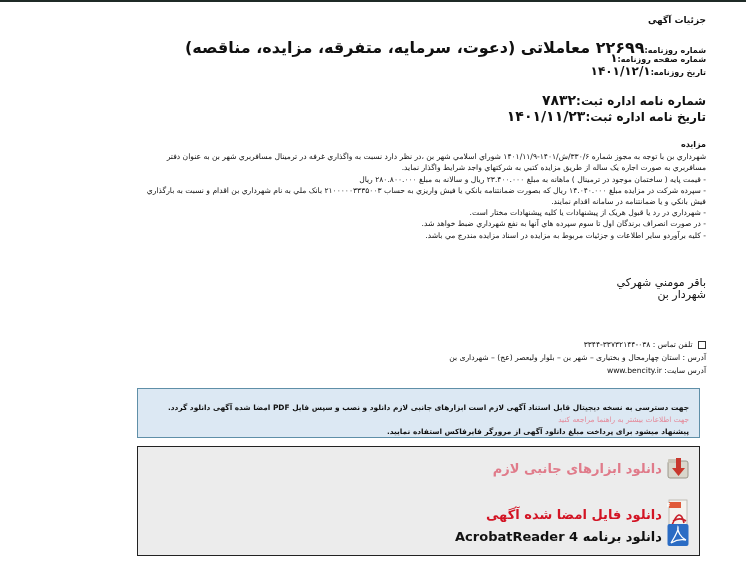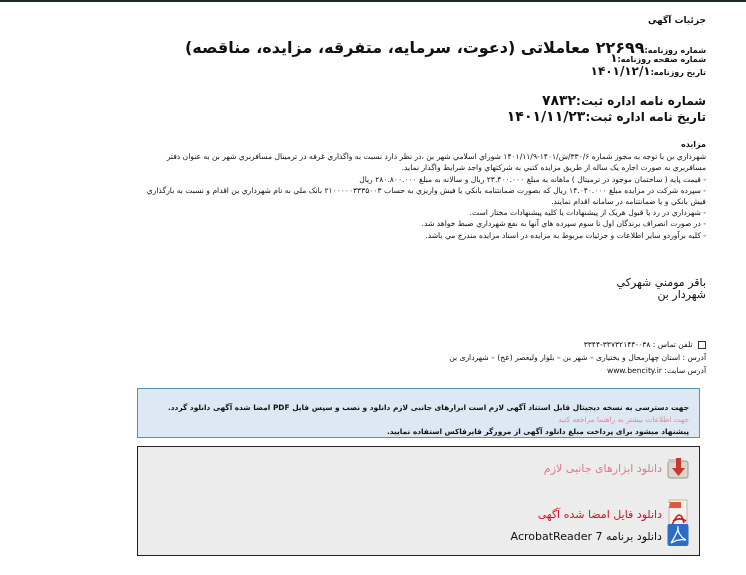--- a/index.html
+++ b/index.html
@@ -30,21 +30,21 @@
 
   .contact { position: absolute; right: 40px; top: 338px; font-size: 7.6px; line-height: 13px; width: 340px; }
   .checkbox { display: inline-block; width: 8px; height: 8px; border: 1px solid #333; vertical-align: middle; margin-left: 3px; }
 
   .info-box { position: absolute; left: 137px; top: 388px; width: 563px; height: 50px; background: #dce8f3; border: 1px solid #5f8fa8; padding: 13px 10px; font-size: 7.4px; line-height: 12px; font-weight: bold; }
   .info-box .pink { color: #e58a9a; font-weight: normal; }
 
   .download-box { position: absolute; left: 137px; top: 446px; width: 563px; height: 110px; background: #ececec; border: 1px solid #222; }
   .dl-item { position: absolute; right: 10px; display: flex; align-items: center; direction: rtl; }
   .dl-icon { width: 22px; height: 26px; margin-left: 5px; position: relative; }
-  .dl-label { font-size: 11px; font-weight: normal; white-space: nowrap; }
+  .dl-label { font-size: 13px; font-weight: bold; white-space: nowrap; }
   .dl-label.pink { color: #e07b8a; }
   .dl-label.red { color: #d31525; }
   .dl-label.dark { color: #111; }
 </style>
 </head>
 <body>
 
 <div class="topbar"></div>
 
 <div class="page-title rtl">جزئیات آگهی</div>
@@ -135,15 +135,15 @@
     </span>
     <span class="dl-label red">دانلود فایل امضا شده آگهی</span>
   </div>
   <div class="dl-item" style="top:76px;">
     <span class="dl-icon">
       <svg width="22" height="24" viewBox="0 0 22 24">
         <rect x="0.5" y="1" width="21" height="22" rx="2" fill="#2b6cc4"></rect>
         <path d="M4 20 C9 12, 12 6, 11 4 C10 8, 14 15, 19 17 C14 16, 9 17, 4 20 Z" stroke="#ffffff" stroke-width="1.3" fill="none"></path>
       </svg>
     </span>
-    <span class="dl-label dark">دانلود برنامه AcrobatReader 7</span>
+    <span class="dl-label dark">دانلود برنامه AcrobatReader 4</span>
   </div>
 </div>
 
 </body></html>

